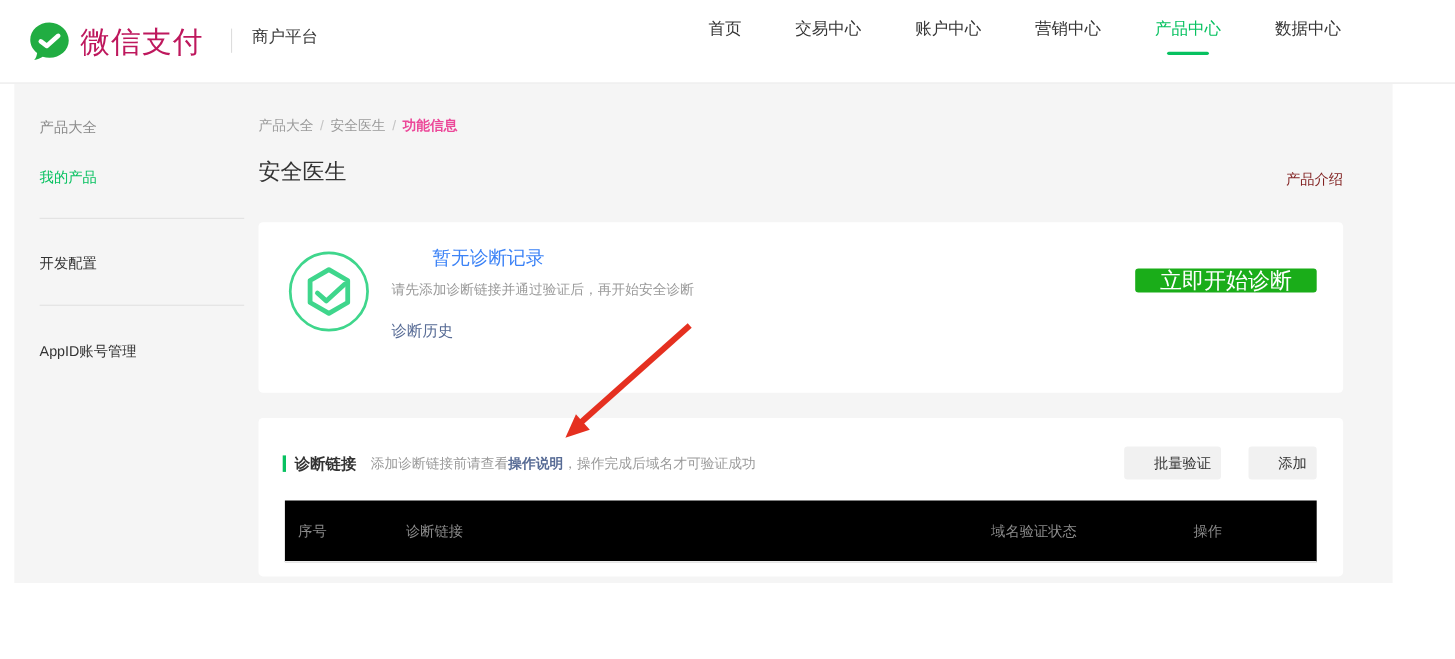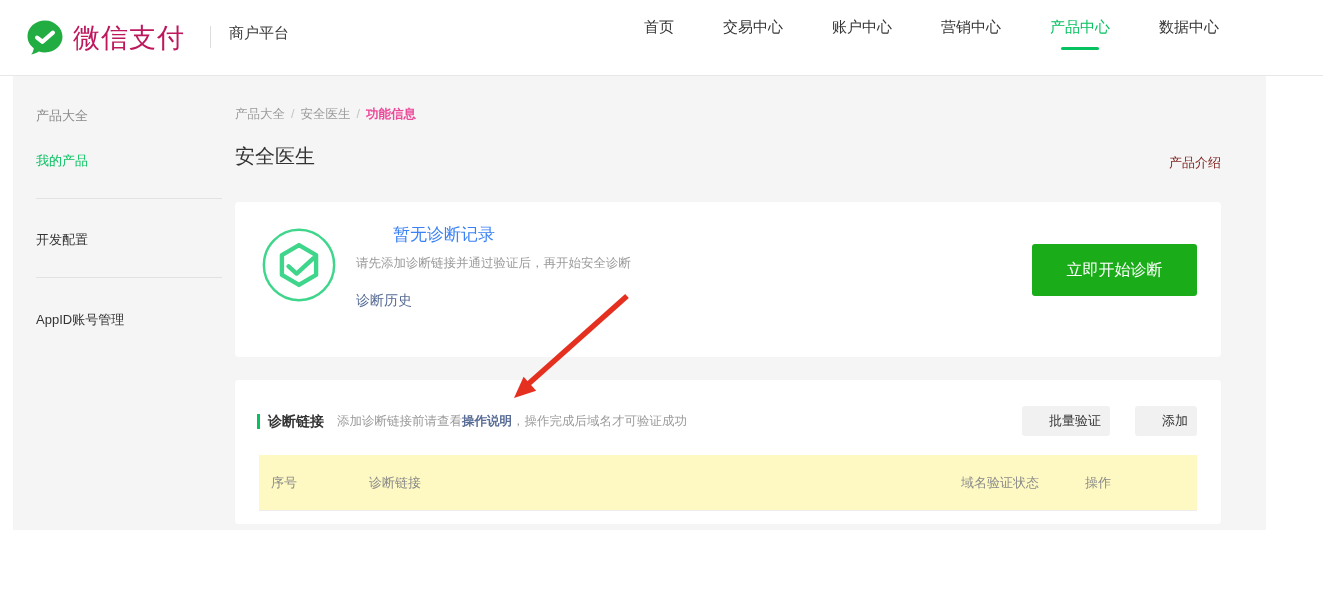--- a/index.html
+++ b/index.html
@@ -36,34 +36,34 @@
 
   
   .card{position:absolute;left:235px;width:986px;background:#fff;border-radius:4px;}
   .card1{top:202px;height:155px;}
   .card2{top:380px;height:144px;}
 
   .diag-icon{position:absolute;left:26px;top:25px;width:76px;height:76px;}
   .diag-title{position:absolute;left:121px;top:21px;font-size:17px;color:#3b82f6;margin-left:37px;}
   .diag-sub{position:absolute;left:121px;top:53px;font-size:12.5px;color:#9a9a9a;}
   .diag-history{position:absolute;left:121px;top:90px;font-size:14px;color:#576b95;cursor:pointer;}
-  .start-btn{position:absolute;right:24px;top:42px;width:165px;height:52px;background:#1aad19;color:#fff;font-size:16px;border:none;border-radius:3px;display:flex;align-items:center;justify-content:center;cursor:pointer;font-family:Liberation Sans, sans-serif;}
+  .start-btn{position:absolute;right:24px;top:42px;width:165px;height:22px;background:#1aad19;color:#fff;font-size:20px;border:none;border-radius:3px;display:flex;align-items:center;justify-content:center;cursor:pointer;font-family:Liberation Sans, sans-serif;}
 
   .sec-head{position:absolute;left:0;top:26px;width:100%;height:30px;}
   .sec-bar{position:absolute;left:22px;top:8px;width:3px;height:15px;background:#07c160;}
   .sec-title{position:absolute;left:33px;top:0;height:30px;line-height:30px;font-size:14px;font-weight:bold;color:#333;}
   .sec-hint{position:absolute;left:102px;top:0;height:30px;line-height:30px;font-size:12.5px;color:#9a9a9a;}
   .sec-hint .hint-link{color:#576b95;font-weight:bold;cursor:pointer;}
   .gray-btn{position:absolute;top:0;height:30px;background:#f1f1f1;border:none;border-radius:3px;font-size:13px;color:#333;cursor:pointer;display:flex;align-items:center;justify-content:center;font-family:inherit;padding-left:24px;}
   .btn-batch{right:111px;width:88px;}
   .btn-add{right:24px;width:62px;}
 
-  .table-head{position:absolute;left:24px;right:24px;top:75px;height:55px;background:#fef9c3;border-bottom:1px solid #ededed;}
+  .table-head{position:absolute;left:24px;right:24px;top:75px;height:55px;background:#000000;border-bottom:1px solid #ededed;}
   .th{position:absolute;top:0;height:55px;line-height:55px;font-size:13px;color:#8a8a8a;}
-  .th0{left:12px;} .th1{left:110px;} .th2{left:702px;} .th3{left:826px;}
+  .th0{left:12px;} .th1{left:110px;} .th2{left:642px;} .th3{left:826px;}
 
   
   .anno-arrow{position:absolute;left:495px;top:278px;width:150px;height:130px;pointer-events:none;}
 </style>
 </head>
 <body>
 
 <div id="canvas">
 
   <div class="page-bg"></div>

